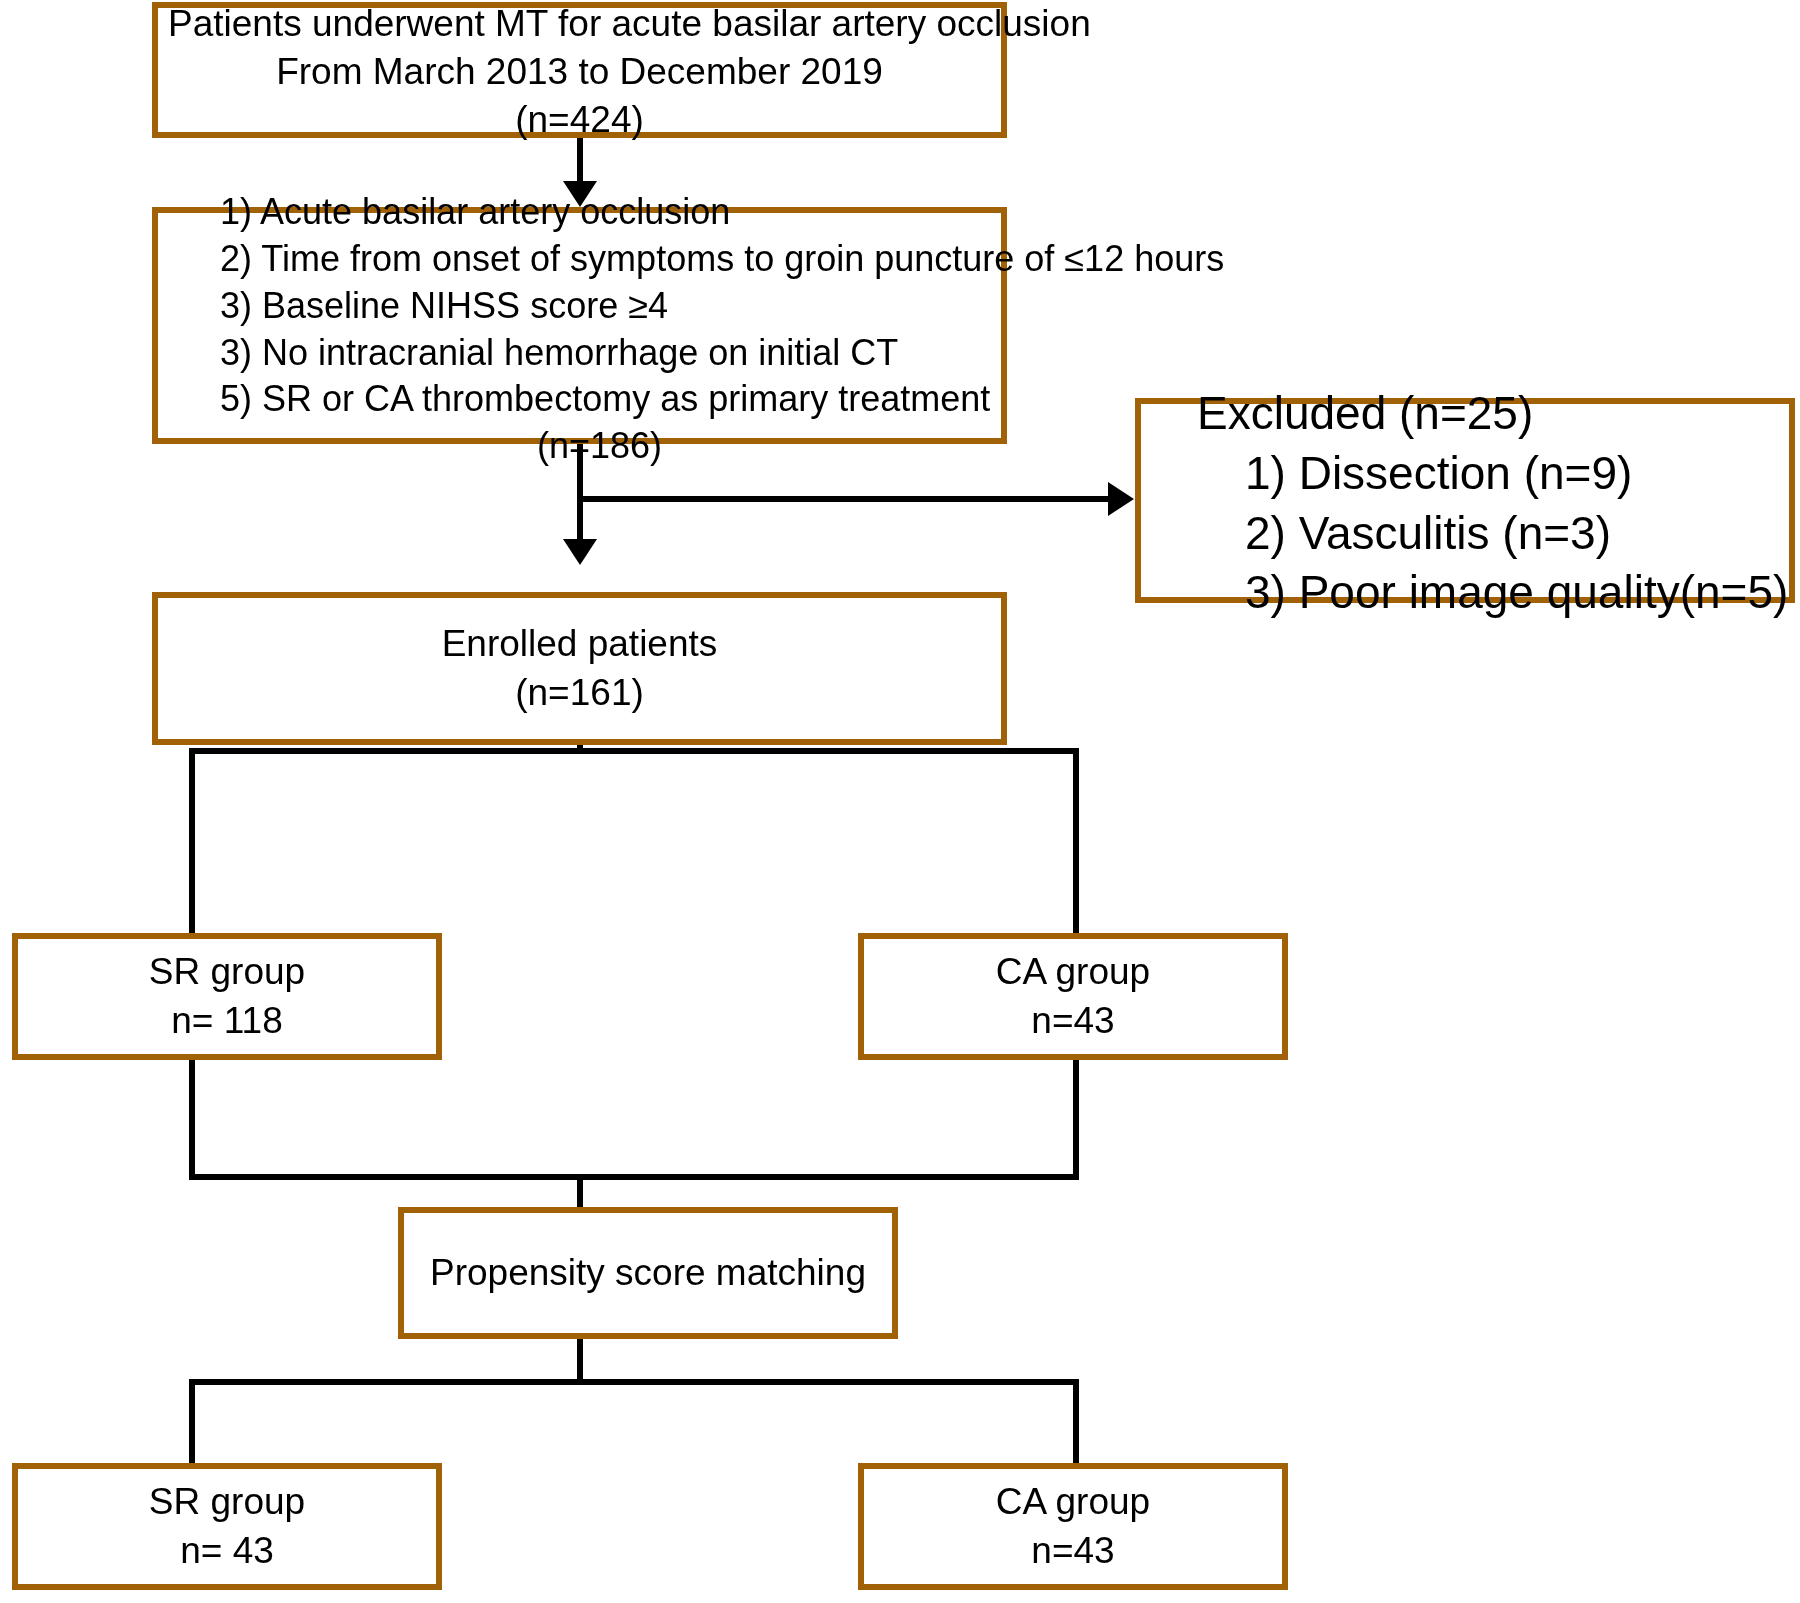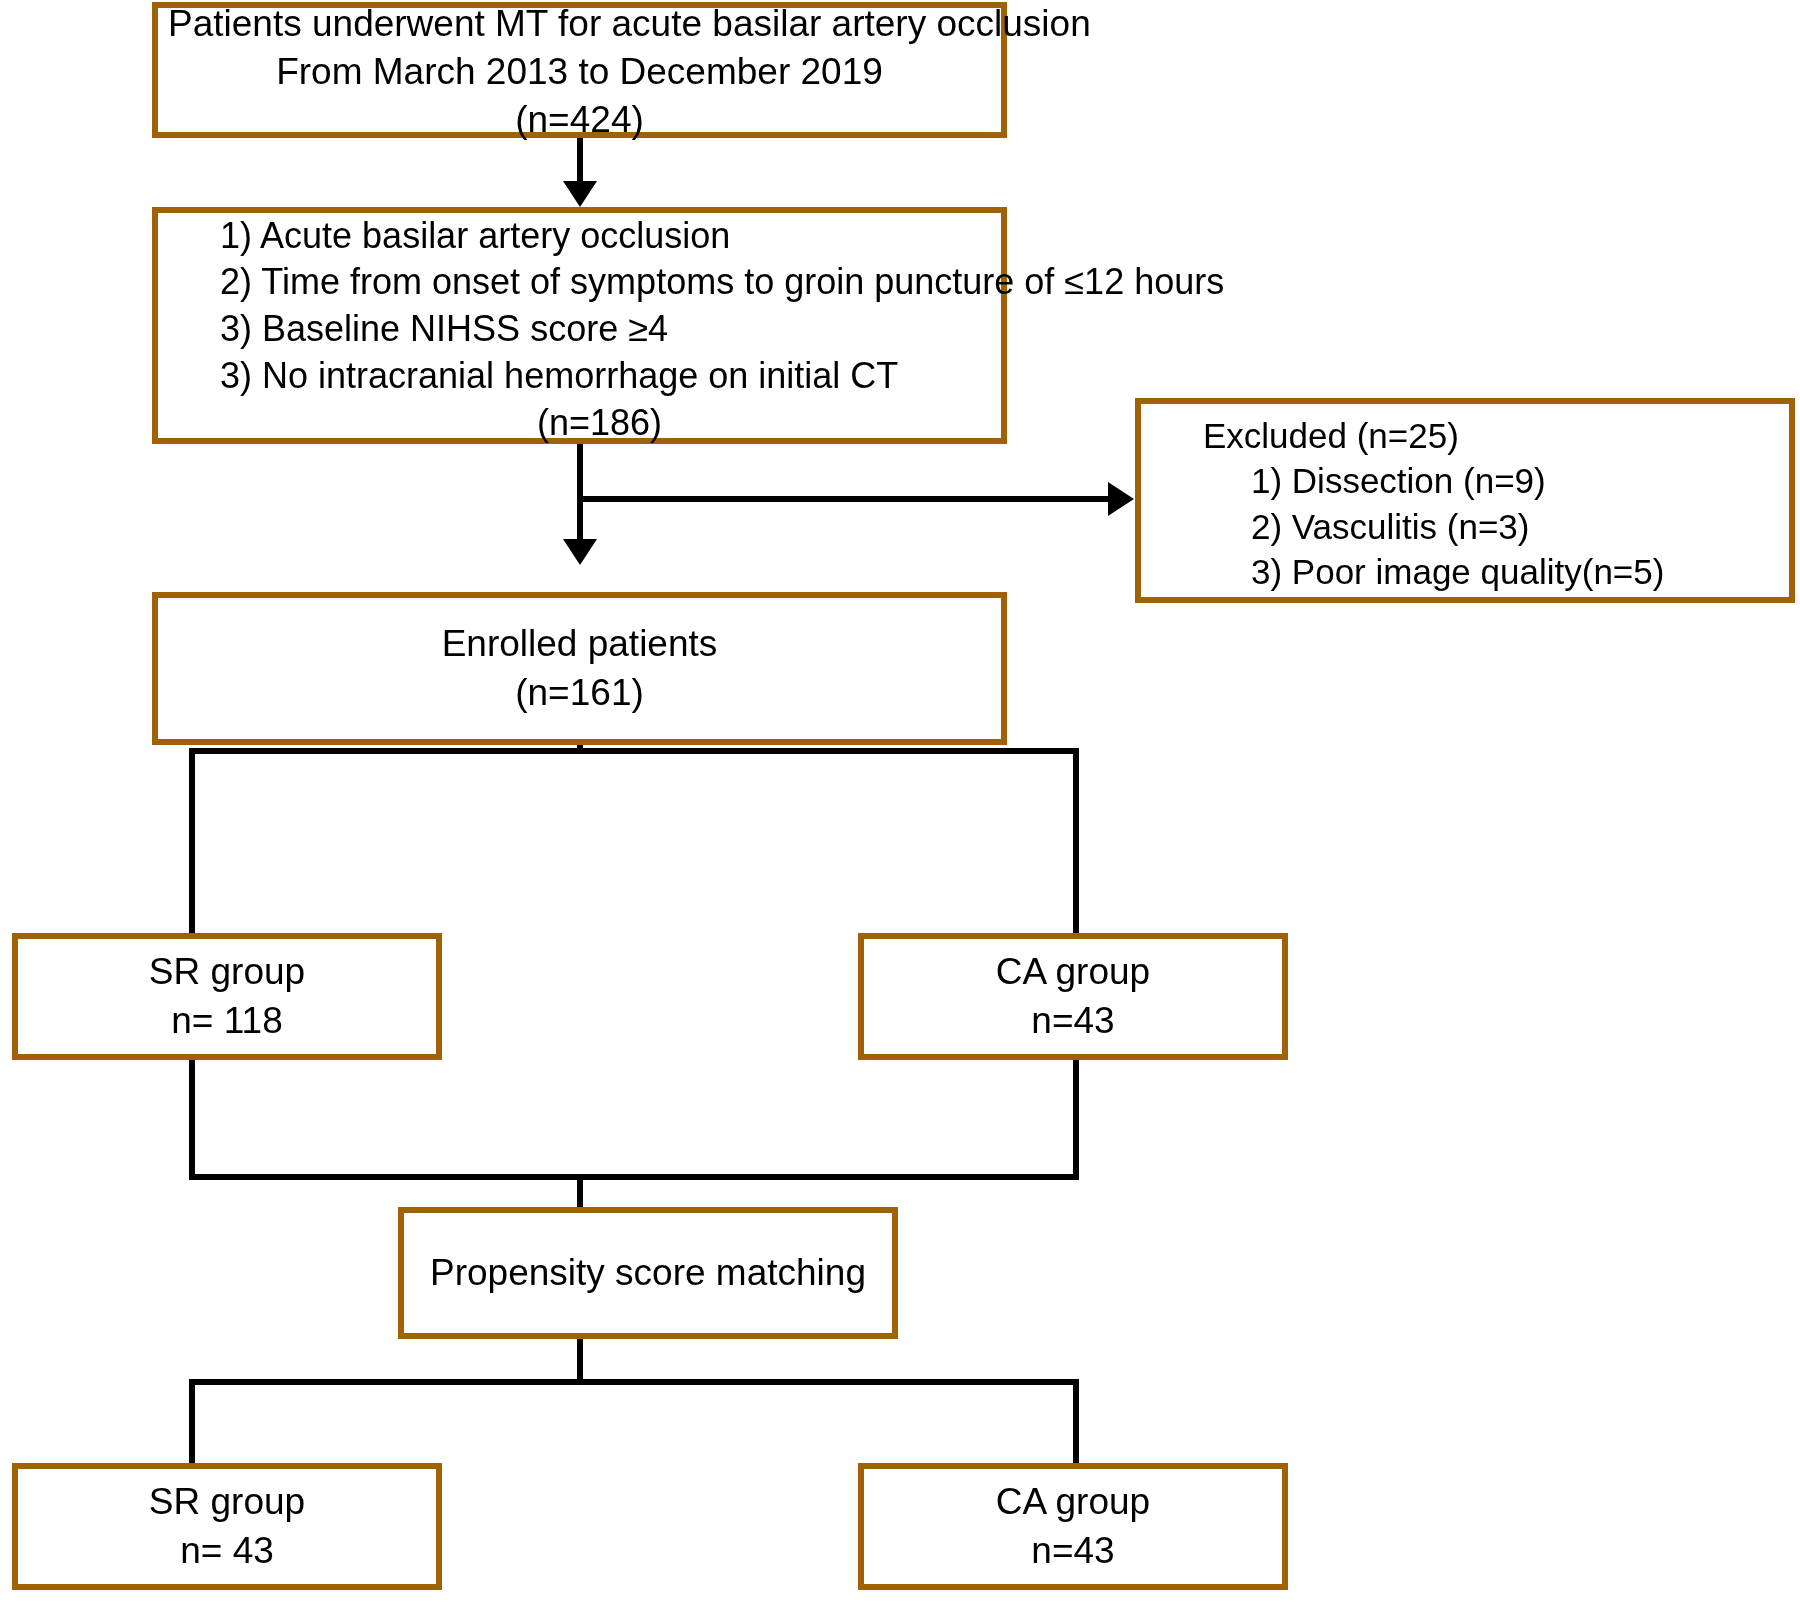--- a/index.html
+++ b/index.html
@@ -71,22 +71,22 @@
   #node-criteria .tail {
     text-align: center;
     padding-right: 22px;
   }
 
   #node-excluded {
     left: 1135px;
     top: 398px;
     width: 660px;
     height: 205px;
-    font-size: 35px;
-    padding: 16px 0 10px 22px;
+    font-size: 46px;
+    padding: 16px 0 10px 16px;
   }
   #node-excluded .indent {
     padding-left: 48px;
   }
 
   #node-enrolled {
     left: 152px;
     top: 563px;
     width: 855px;
     height: 153px;
@@ -180,20 +180,21 @@
   </div>
 
   <div class="conn vline" style="left:577px; top:138px; height:45px;"></div>
   <div class="arrow-down" style="left:563px; top:181px;"></div>
 
   <div class="node left-text" id="node-criteria">
     <span class="line">1) Acute basilar artery occlusion</span>
     <span class="line">2) Time from onset of symptoms to groin puncture of ≤12 hours</span>
     <span class="line">3) Baseline NIHSS score ≥4</span>
     <span class="line">3) No intracranial hemorrhage on initial CT</span>
+    <span class="line">5) SR or CA thrombectomy as primary treatment</span>
     <span class="line tail">(n=186)</span>
   </div>
 
   <div class="conn vline" style="left:577px; top:444px; height:98px;"></div>
   <div class="arrow-down" style="left:563px; top:539px;"></div>
 
   <div class="conn hline" style="left:577px; top:496px; width:535px;"></div>
   <div class="arrow-right" style="left:1108px; top:482px;"></div>
 
   <div class="node left-text" id="node-excluded">

